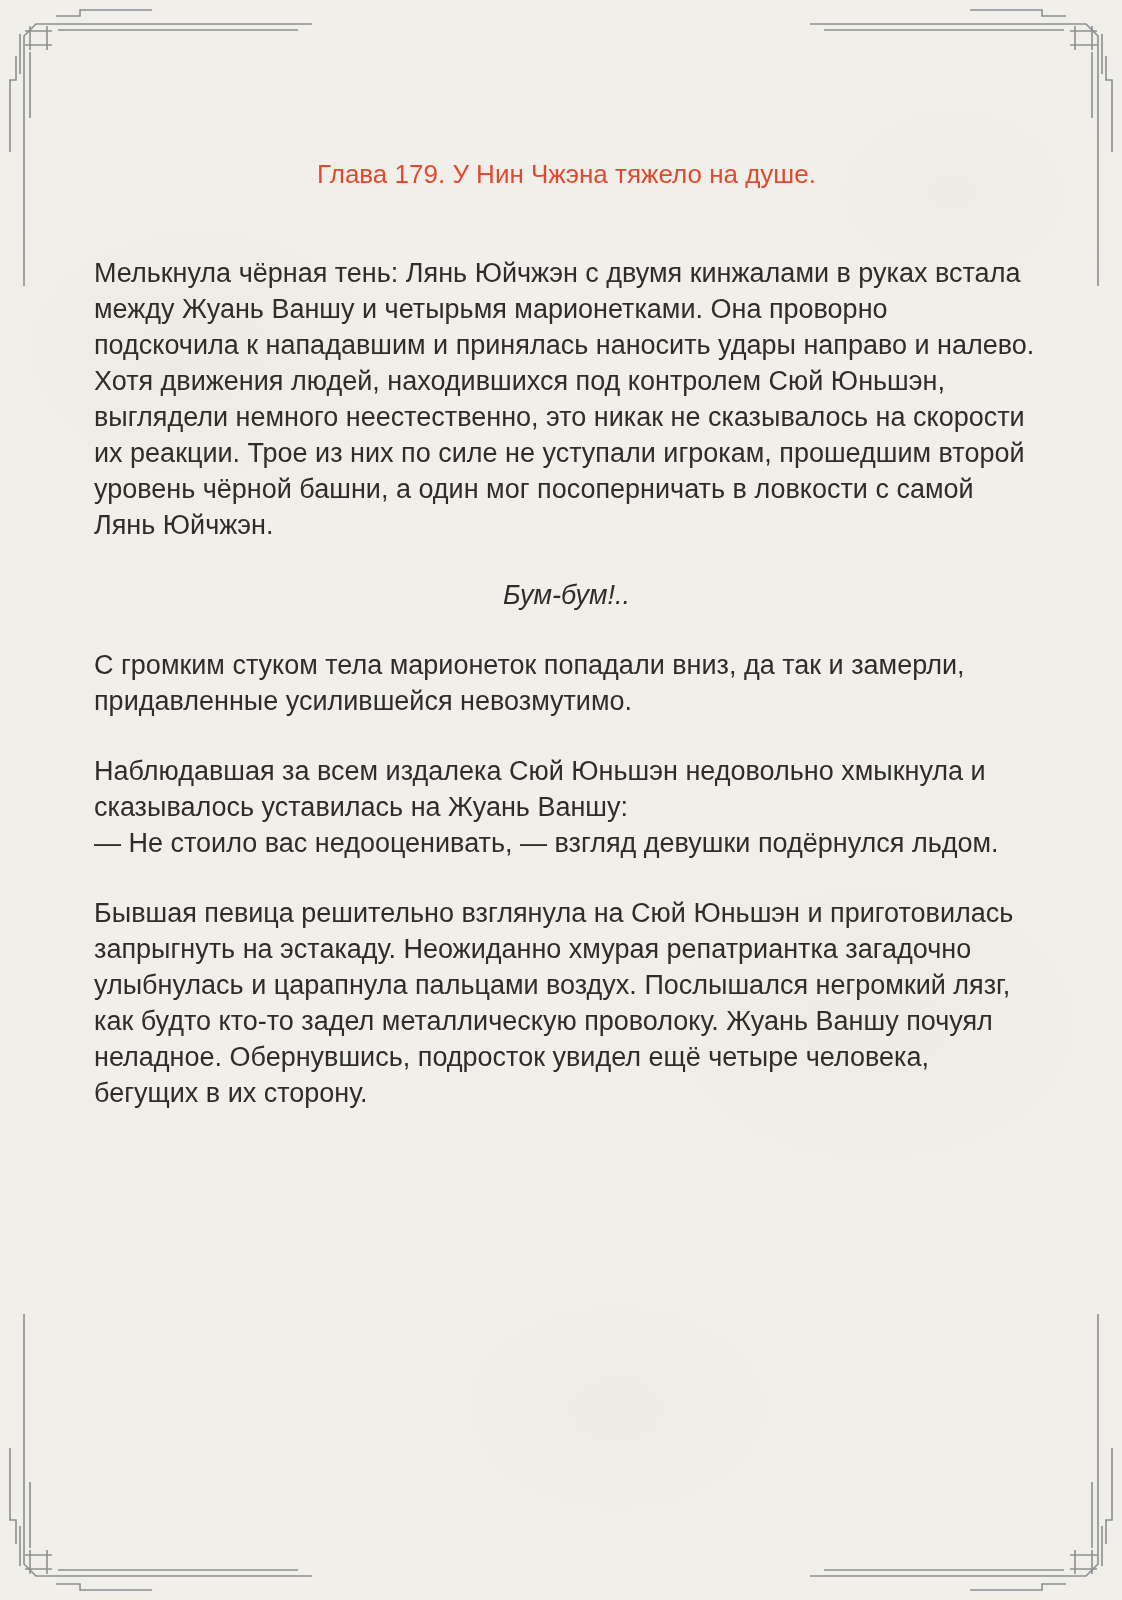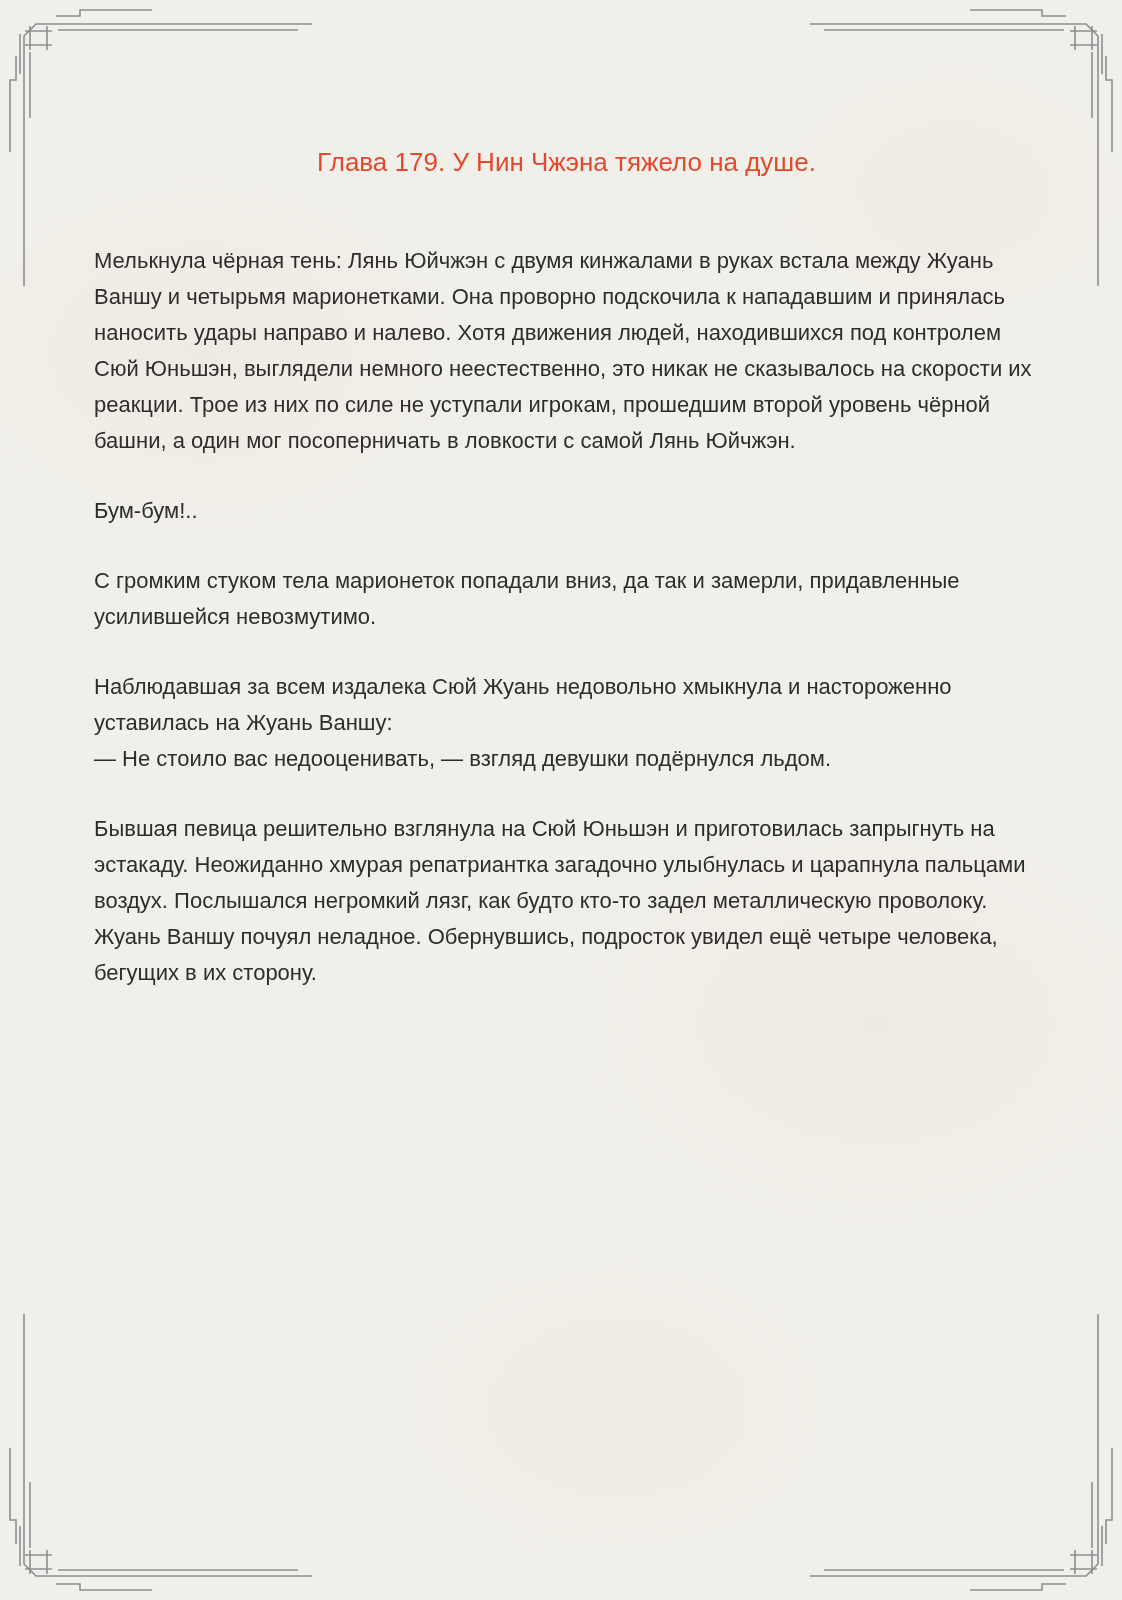--- a/index.html
+++ b/index.html
@@ -27,41 +27,43 @@
     position:absolute;
     width:320px;height:300px;
     pointer-events:none;
   }
   .corner.tl{left:0;top:0;}
   .corner.tr{right:0;top:0;transform:scaleX(-1);}
   .corner.bl{left:0;bottom:0;transform:scaleY(-1);}
   .corner.br{right:0;bottom:0;transform:scale(-1,-1);}
   .content{
     position:absolute;
-    left:94px;top:0;
+    left:94px;top:12px;
     width:945px;
   }
   .chapter-title{
     margin-top:145px;
     text-align:center;
     font-size:26px;
     line-height:34px;
     font-weight:400;
     color:var(--accent);
   }
   .chapter-text{
     margin-top:64px;
   }
   .chapter-text p{
-    font-size:22px;
+    font-size:27px;
     line-height:36px;
     margin:0 0 34px 0;
     white-space:pre-line;
   }
   .chapter-text p.italic{
+    font-style:italic;
+    text-align:center;
   }
 </style>
 </head>
 <body>
 
 <svg class="corner tl" viewBox="0 0 320 300" xmlns="http://www.w3.org/2000/svg">
   <g fill="none" stroke="#8e8e92" stroke-width="1.6">
     <path d="M312 24 H36 L24 36 V286"></path>
     <path d="M298 30 H58"></path>
     <path d="M30 52 V118"></path>
@@ -104,17 +106,17 @@
     <path d="M20 34 V74"></path>
   </g>
 </svg>
 
 <div class="content">
   <h1 class="chapter-title">Глава 179. У Нин Чжэна тяжело на душе.</h1>
   <div class="chapter-text">
     <p>Мелькнула чёрная тень: Лянь Юйчжэн с двумя кинжалами в руках встала между Жуань Ваншу и четырьмя марионетками. Она проворно подскочила к нападавшим и принялась наносить удары направо и налево. Хотя движения людей, находившихся под контролем Сюй Юньшэн, выглядели немного неестественно, это никак не сказывалось на скорости их реакции. Трое из них по силе не уступали игрокам, прошедшим второй уровень чёрной башни, а один мог посоперничать в ловкости с самой Лянь Юйчжэн.</p>
     <p class="italic">Бум-бум!..</p>
     <p>С громким стуком тела марионеток попадали вниз, да так и замерли, придавленные усилившейся невозмутимо.</p>
-    <p>Наблюдавшая за всем издалека Сюй Жуань недовольно хмыкнула и настороженно уставилась на Жуань Ваншу:
+    <p>Наблюдавшая за всем издалека Сюй Юньшэн недовольно хмыкнула и сказывалось уставилась на Жуань Ваншу:
 — Не стоило вас недооценивать, — взгляд девушки подёрнулся льдом.</p>
     <p>Бывшая певица решительно взглянула на Сюй Юньшэн и приготовилась запрыгнуть на эстакаду. Неожиданно хмурая репатриантка загадочно улыбнулась и царапнула пальцами воздух. Послышался негромкий лязг, как будто кто-то задел металлическую проволоку. Жуань Ваншу почуял неладное. Обернувшись, подросток увидел ещё четыре человека, бегущих в их сторону.</p>
   </div>
 </div>
 
 </body></html>

